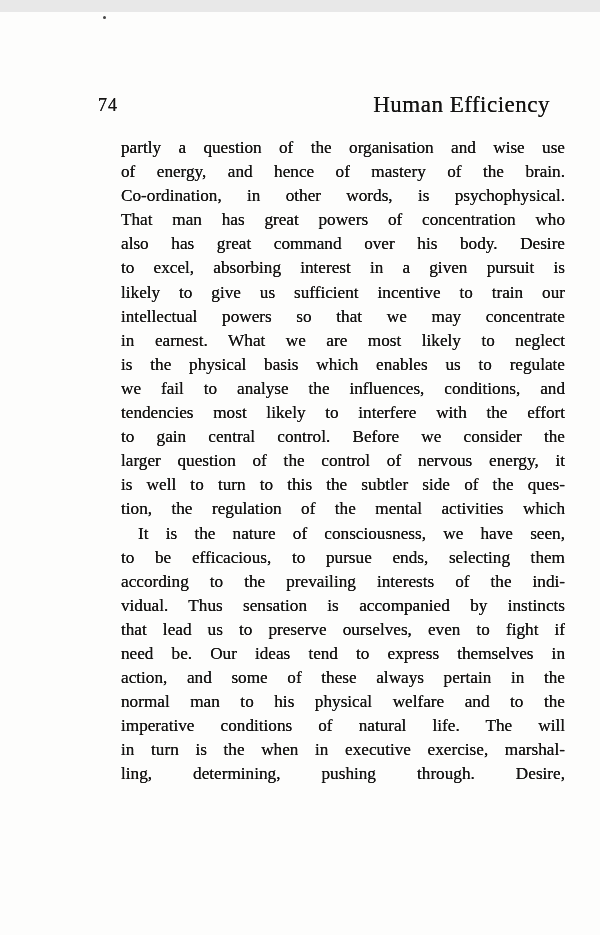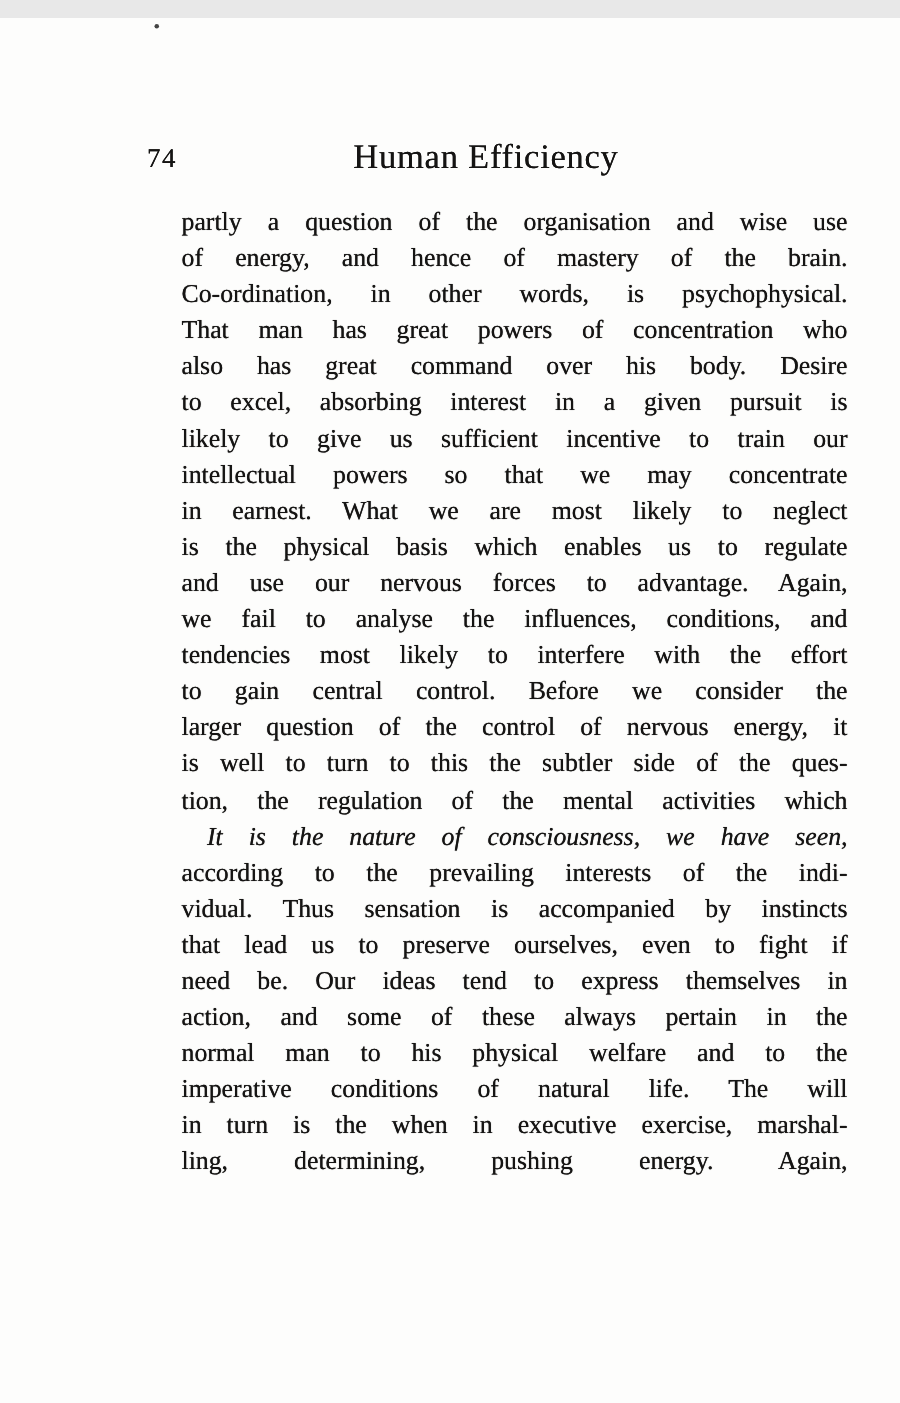--- a/index.html
+++ b/index.html
@@ -40,21 +40,21 @@
     font-size: 18px;
     font-weight: 500;
     letter-spacing: 1px;
     text-shadow: 0 0 0.4px currentColor;
   }
   .book-title {
     position: absolute;
     left: 0;
     right: 0;
     bottom: 0;
-    text-align: center;
+    text-align: right;
     font-size: 23px;
     font-weight: 500;
     letter-spacing: 0.5px;
     text-shadow: 0 0 0.4px currentColor;
   }
   .page-body {
     position: absolute;
     top: 124px;
     left: 121px;
     width: 444px;
@@ -67,21 +67,20 @@
   .line {
     text-align: justify;
     text-align-last: justify;
     white-space: normal;
   }
   .line.no-justify {
     text-align-last: left;
   }
   .line.indent {
     text-indent: 17px;
-    font-style: italic;
   }
 </style>
 </head>
 <body>
 
 <div class="page">
   <div class="scan-speck"></div>
 
   <header class="running-head">
     <span class="page-number">74</span>
@@ -93,34 +92,34 @@
         <div class="line">partly a question of the organisation and wise use</div>
         <div class="line">of energy, and hence of mastery of the brain.</div>
         <div class="line">Co-ordination, in other words, is psychophysical.</div>
         <div class="line">That man has great powers of concentration who</div>
         <div class="line">also has great command over his body.  Desire</div>
         <div class="line">to excel, absorbing interest in a given pursuit is</div>
         <div class="line">likely to give us sufficient incentive to train our</div>
         <div class="line">intellectual powers so that we may concentrate</div>
         <div class="line">in earnest.  What we are most likely to neglect</div>
         <div class="line">is the physical basis which enables us to regulate</div>
-        <div class="line">and use our nervous forces to advantage.  Again,</div>
         <div class="line">we fail to analyse the influences, conditions, and</div>
         <div class="line">tendencies most likely to interfere with the effort</div>
         <div class="line">to gain central control.  Before we consider the</div>
         <div class="line">larger question of the control of nervous energy, it</div>
         <div class="line">is well to turn to this the subtler side of the ques-</div>
         <div class="line">tion, the regulation of the mental activities which</div>
       </div>
       <div class="paragraph">
         <div class="line indent">It is the nature of consciousness, we have seen,</div>
+        <div class="line">to be efficacious, to pursue ends, selecting them</div>
         <div class="line">according to the prevailing interests of the indi-</div>
         <div class="line">vidual.  Thus sensation is accompanied by instincts</div>
         <div class="line">that lead us to preserve ourselves, even to fight if</div>
         <div class="line">need be.  Our ideas tend to express themselves in</div>
         <div class="line">action, and some of these always pertain in the</div>
         <div class="line">normal man to his physical welfare and to the</div>
         <div class="line">imperative conditions of natural life.  The will</div>
         <div class="line">in turn is the when in executive exercise, marshal-</div>
-        <div class="line">ling, determining, pushing energy. Again,</div>
+        <div class="line">ling, determining, pushing through. Desire,</div>
       </div>
     </main>
 </div>
 
 </body></html>

